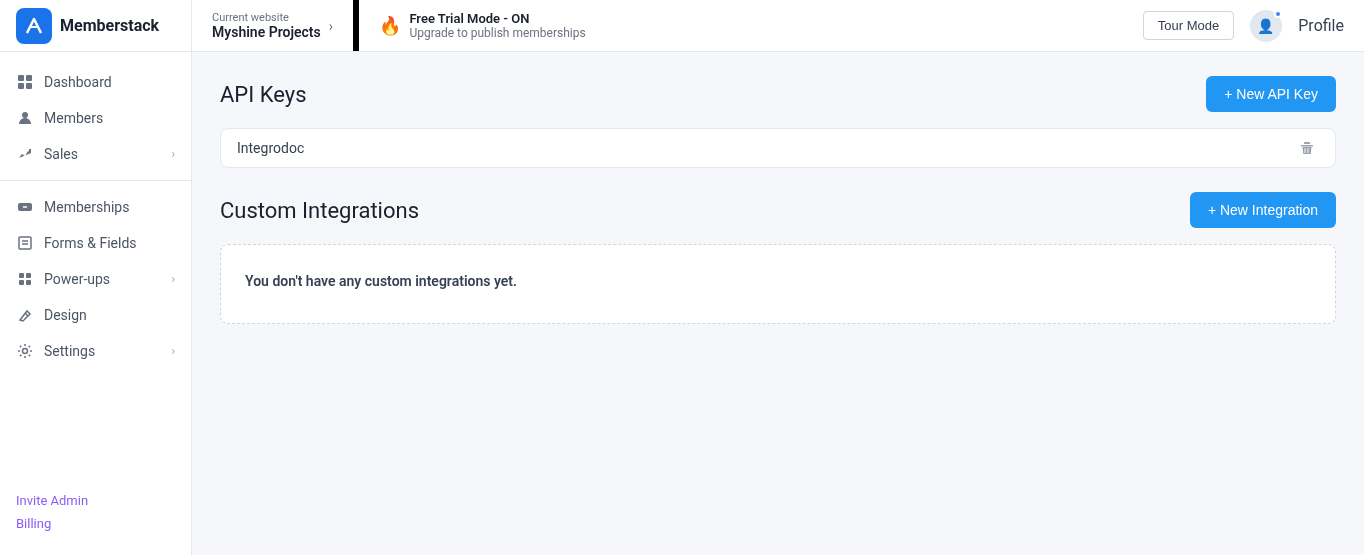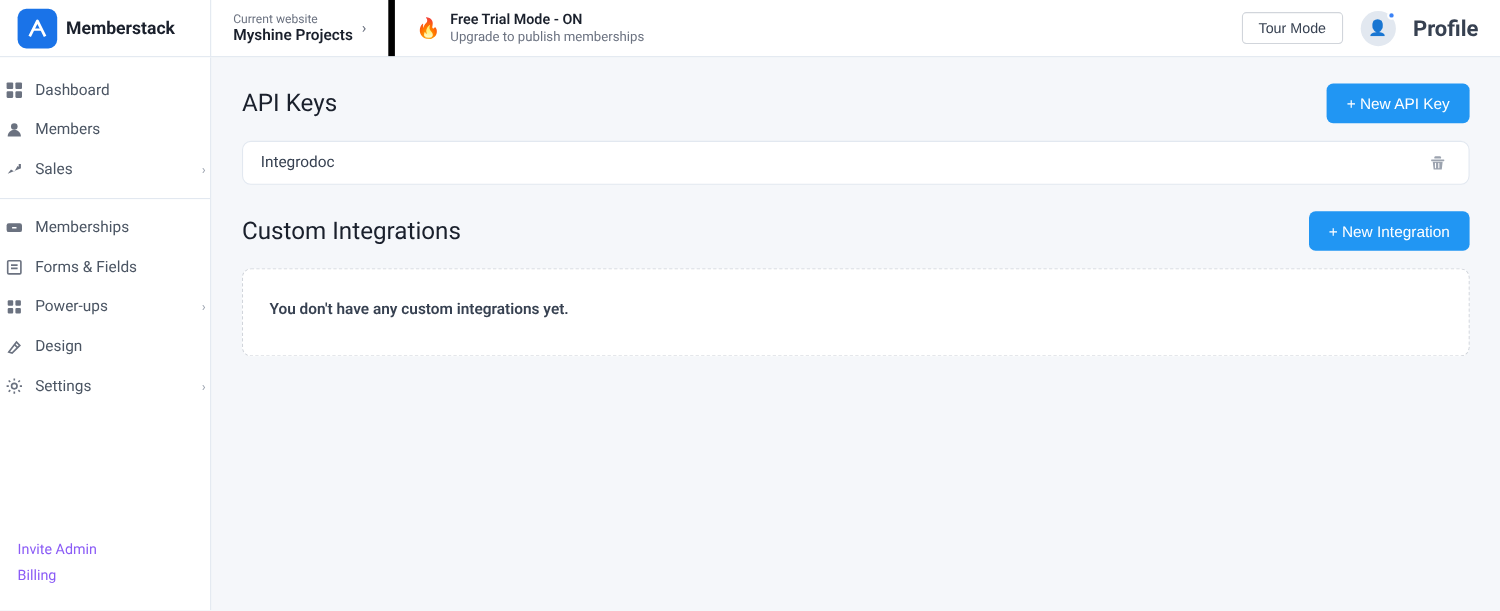--- a/index.html
+++ b/index.html
@@ -48,34 +48,34 @@
     .avatar {
       width: 32px; height: 32px; border-radius: 50%; background: #e2e8f0;
       display: flex; align-items: center; justify-content: center; font-size: 14px;
       position: relative; cursor: pointer;
     }
     .avatar-dot {
       width: 8px; height: 8px; background: #3b82f6; border-radius: 50%;
       position: absolute; top: 0; right: 0; border: 2px solid #fff;
     }
     .profile-btn {
-      font-size: 20px; font-weight: 700; color: #374151; cursor: pointer;
+      font-size: 16px; font-weight: 400; color: #374151; cursor: pointer;
     }
 
     
     .main-layout { display: flex; flex: 1; overflow: hidden; }
 
     
     .sidebar {
       width: 192px; min-width: 192px; background: #fff;
       border-right: 1px solid #e2e8f0; display: flex; flex-direction: column;
       padding: 12px 0; overflow-y: auto;
     }
     .sidebar-item {
-      display: flex; align-items: center; gap: 10px; padding: 9px 4px;
+      display: flex; align-items: center; gap: 10px; padding: 9px 16px;
       font-size: 14px; color: #4b5563; cursor: pointer; border-radius: 0;
       transition: background 0.15s;
     }
     .sidebar-icon { width: 18px; height: 18px; display: flex; align-items: center; justify-content: center; color: #6b7280; flex-shrink: 0; }
     .sidebar-chevron { margin-left: auto; font-size: 12px; color: #9ca3af; }
 
     .sidebar-divider { height: 1px; background: #e2e8f0; margin: 8px 0; }
 
     .sidebar-footer { padding: 8px 16px; margin-top: auto; }
     .sidebar-footer-link { font-size: 13px; color: #8b5cf6; cursor: pointer; display: block; padding: 4px 0; }

